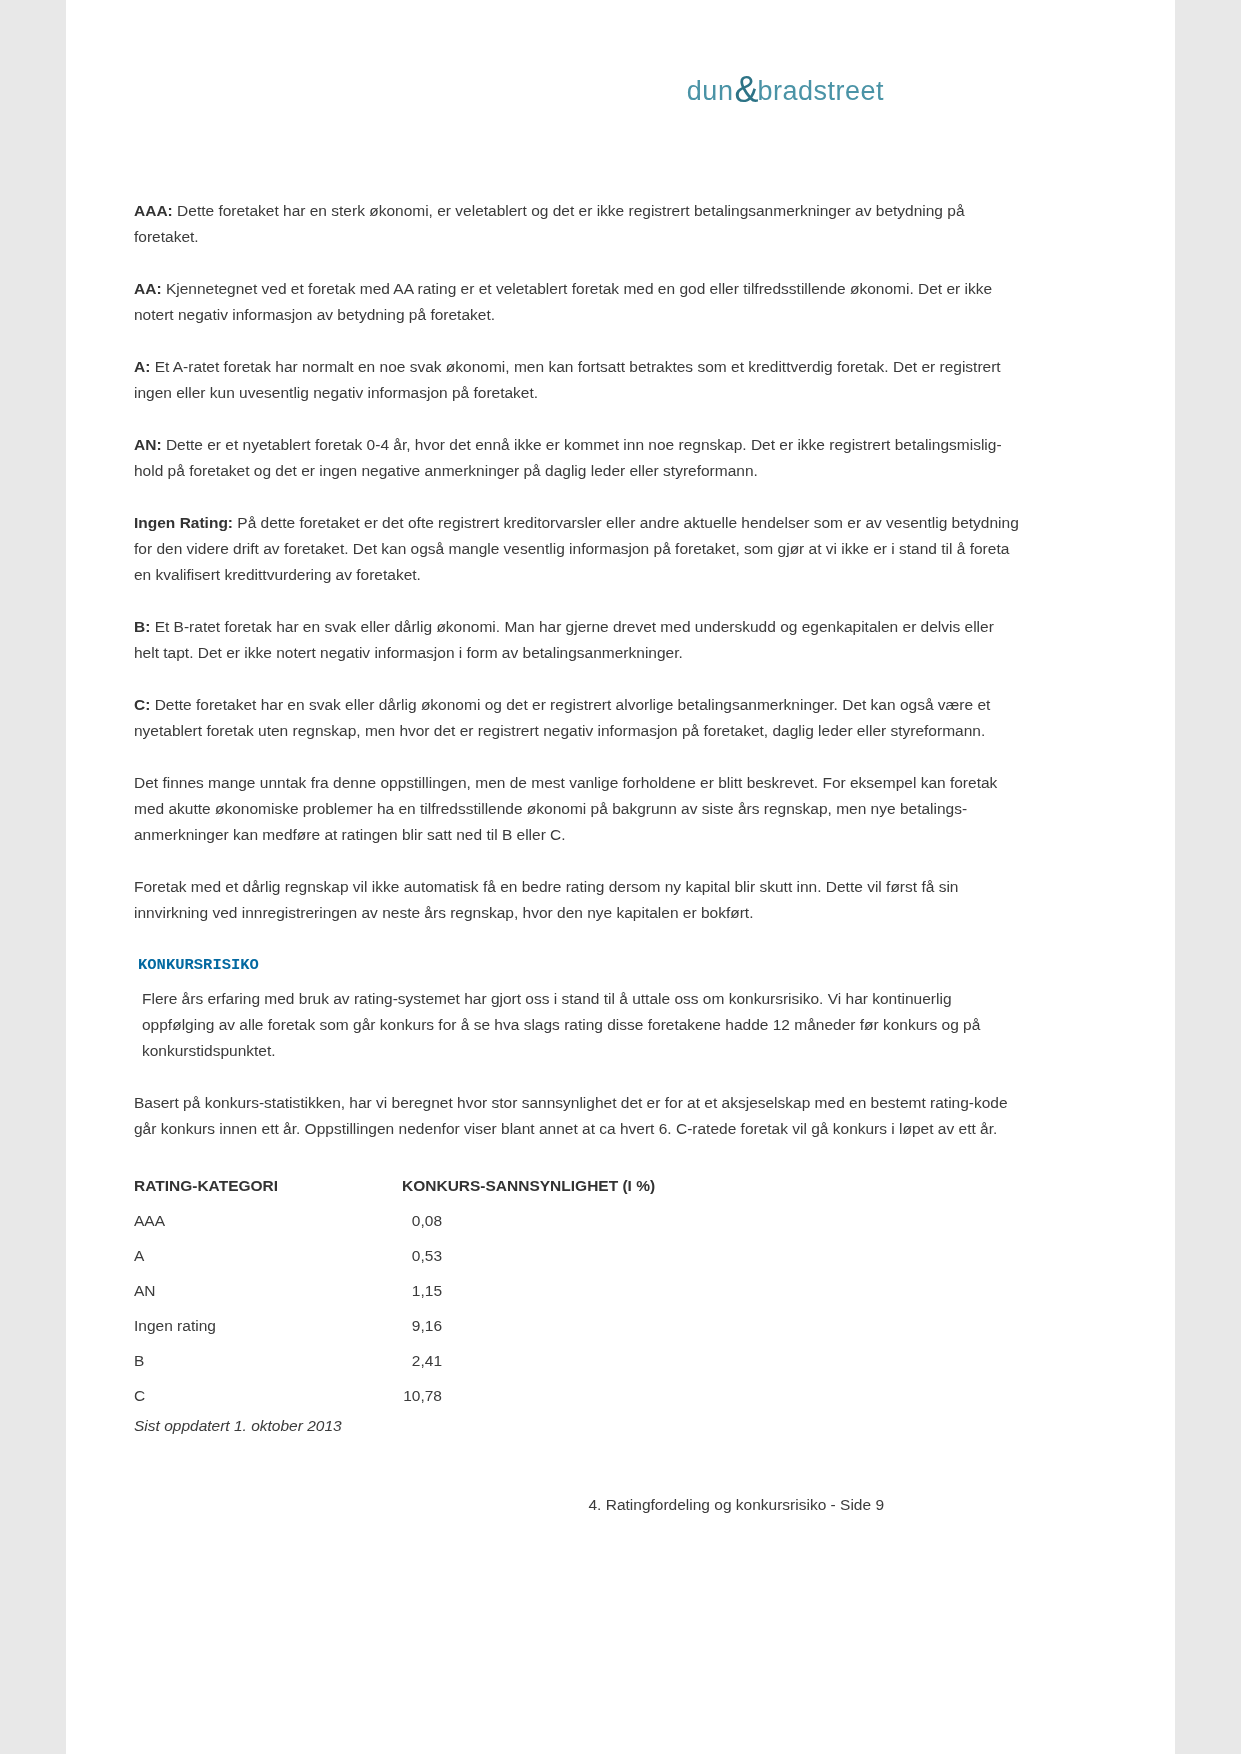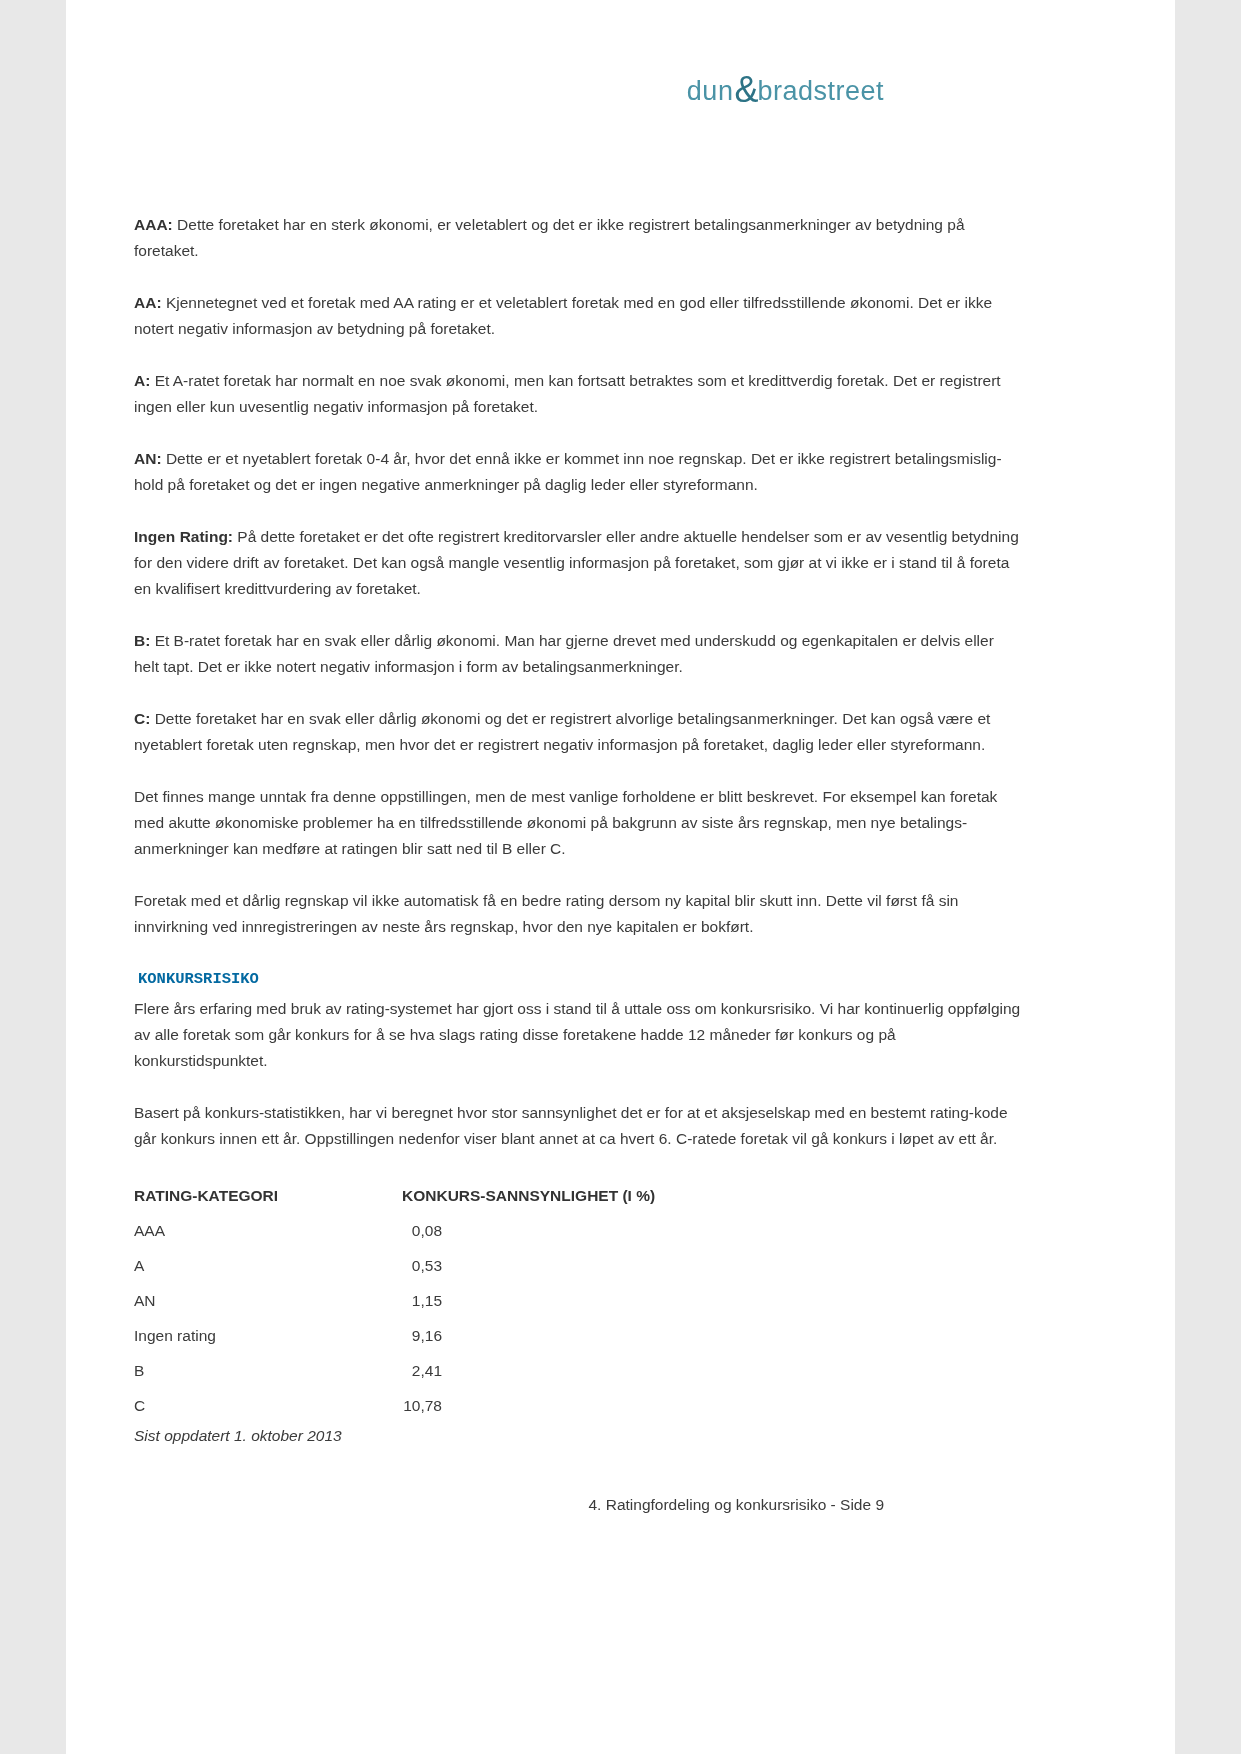--- a/index.html
+++ b/index.html
@@ -34,30 +34,30 @@
     top: 2px;
   }
   .content {
     position: absolute;
     top: 198px;
     left: 68px;
     width: 888px;
     font-size: 15.5px;
     line-height: 26px;
   }
-  .para { margin: 14px 0 26px 0; }
+  .para { margin: 0 0 26px 0; }
   .para strong { color: #333333; }
   .section-heading {
     font-weight: bold;
     color: #0369a1;
     margin: 4px;
     font-family: Liberation Mono, monospace;
   }
   .heading-block { margin: 0 0 26px 0; }
-  .heading-block .para { margin: 0; }
+  .heading-block .para { margin: 8px; }
   .table { margin: 8px 0 0 0; }
   .trow { display: flex; line-height: 35px; }
   .thead { font-weight: bold; color: #333333; }
   .tcell-c1 { width: 268px; }
   .num {
     display: inline-block;
     width: 40px;
     text-align: right;
   }
   .updated-note {

